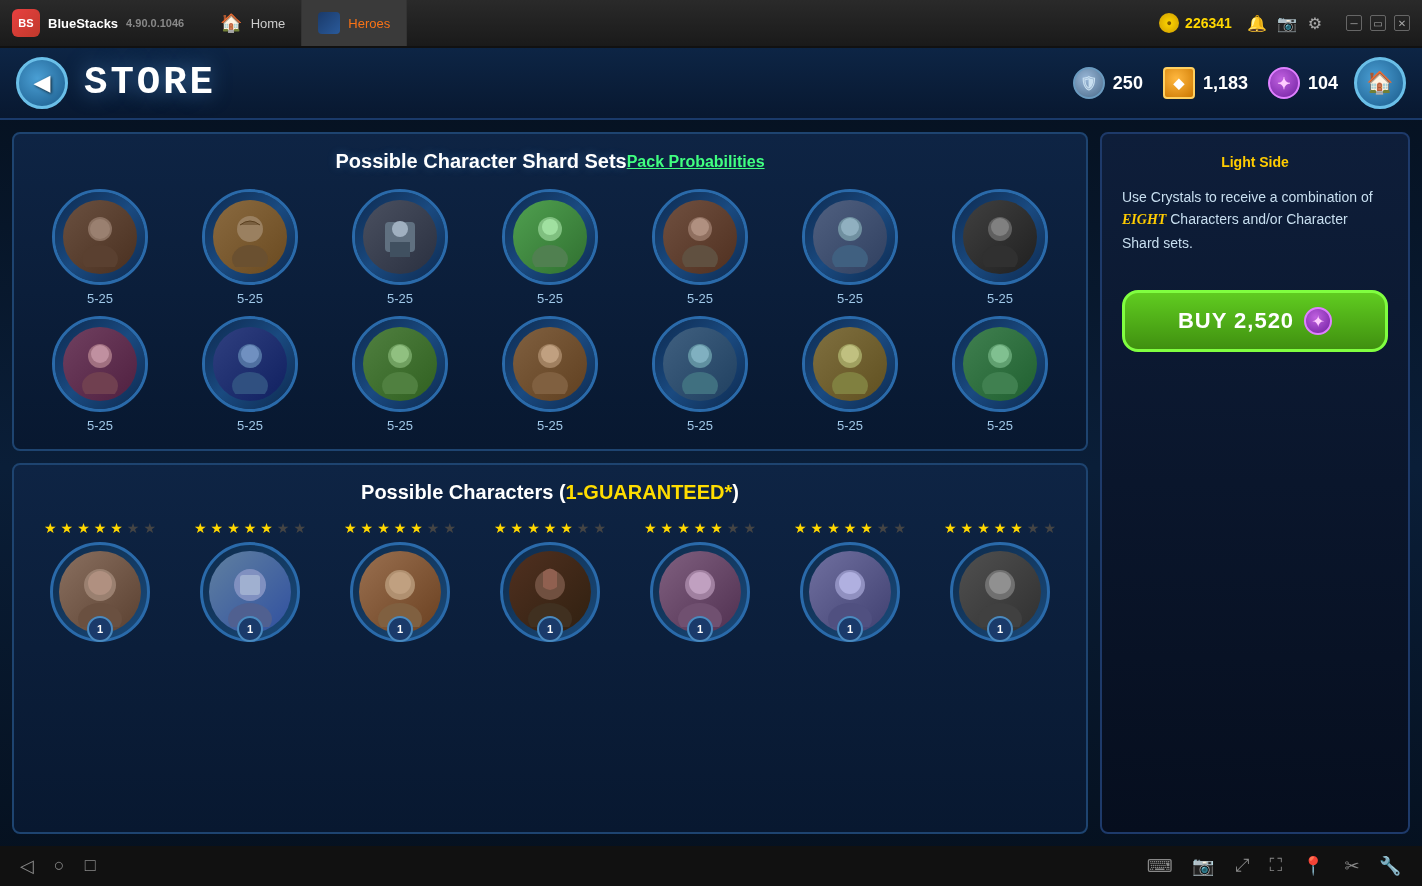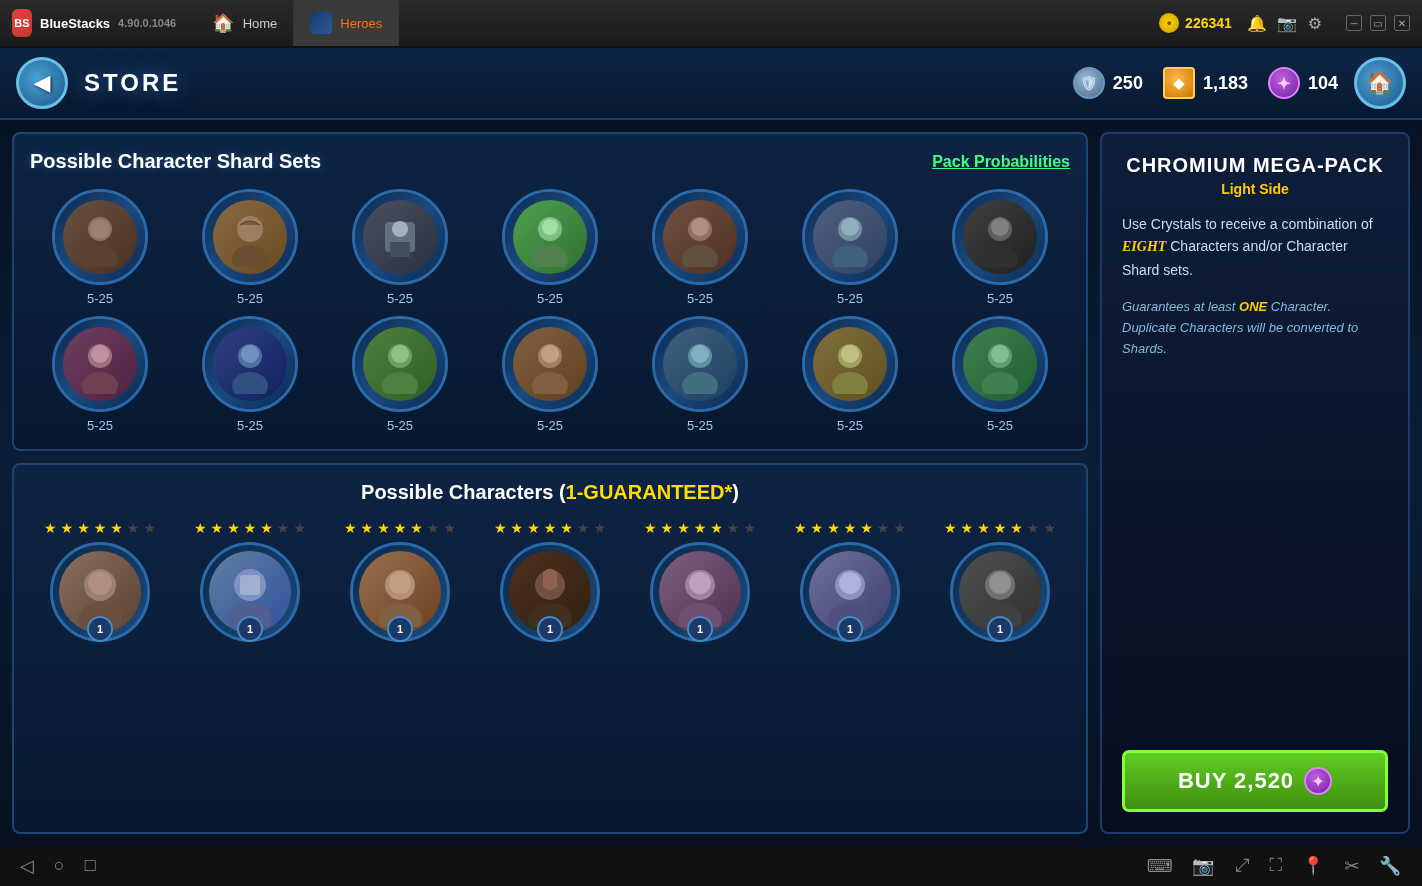--- a/index.html
+++ b/index.html
@@ -26,21 +26,21 @@
     .taskbar-logo {
       display: flex;
       align-items: center;
       padding: 0 12px;
       gap: 8px;
       color: #fff;
       font-size: 13px;
       font-weight: bold;
     }
     .bs-icon {
-      width: 20px; height: 28px;
+      width: 28px; height: 28px;
       background: linear-gradient(135deg, #e84040, #c0392b);
       border-radius: 6px;
       display: flex; align-items: center; justify-content: center;
       color: white; font-size: 11px; font-weight: bold;
     }
     .taskbar-tabs {
       display: flex;
       height: 100%;
       margin-left: 8px;
     }
@@ -132,25 +132,26 @@
       border-radius: 50%;
       border: 3px solid #6abfe8;
       display: flex; align-items: center; justify-content: center;
       cursor: pointer;
       font-size: 22px;
       color: white;
       text-shadow: 1px 1px 3px rgba(0,0,0,0.8);
     }
     .store-title {
       color: white;
-      font-size: 24px;
+      font-size: 39px;
       font-weight: 900;
       letter-spacing: 3px;
       text-transform: uppercase;
       text-shadow: 0 0 20px rgba(100,180,255,0.5);
+      font-family: Liberation Mono, monospace;
     }
     .top-bar-currencies {
       margin-left: auto;
       display: flex;
       align-items: center;
       gap: 20px;
     }
     .currency-item {
       display: flex;
       align-items: center;
@@ -218,21 +219,21 @@
     .shards-section {
       background: linear-gradient(180deg, #0e2444 0%, #081830 100%);
       border: 2px solid #1e4470;
       border-radius: 8px;
       padding: 16px;
       flex: 0 0 auto;
     }
     .section-header {
       display: flex;
       align-items: center;
-      justify-content: space-between;
+      justify-content: center;
       margin-bottom: 16px;
     }
     .section-title {
       color: white;
       font-size: 20px;
       font-weight: 800;
       text-shadow: 0 0 10px rgba(100,180,255,0.3);
     }
     .pack-prob-link {
       color: #40ff80;
@@ -420,21 +421,21 @@
     .pack-description-2 {
       color: #8ab8d8;
       font-size: 13px;
       font-style: italic;
       line-height: 1.6;
       flex: 1;
     }
     .buy-btn {
       background: linear-gradient(180deg, #60cc20, #409010);
       border: 3px solid #80ff40;
-      border-radius: 7px;
+      border-radius: 16px;
       padding: 14px 20px;
       display: flex;
       align-items: center;
       justify-content: center;
       gap: 10px;
       cursor: pointer;
       margin-top: 20px;
     }
     .buy-label {
       color: white;
@@ -903,27 +904,23 @@
               <div class="hero-badge">1</div>
             </div>
           </div>
 
         </div>
       </div>
 
     </div>
 
     <div class="right-panel">
-      <div class="pack-title">CHROMIUM MEGA-PACK</div>
       <div class="pack-subtitle">Light Side</div>
       <div class="pack-description">
         <span>Use Crystals to receive a combination of </span><span class="highlight">EIGHT</span><span> Characters and/or Character Shard sets.</span>
-      </div>
-      <div class="pack-description-2">
-        <span>Guarantees at least </span><span class="highlight" style="color:#ffcc00;font-weight:900;font-style:italic;">ONE</span><span> Character. Duplicate Characters will be converted to Shards.</span>
       </div>
       <div class="buy-btn">
         <span class="buy-label">BUY 2,520</span>
         <div class="buy-crystal">✦</div>
       </div>
     </div>
 
   </div>
 
 </div>

